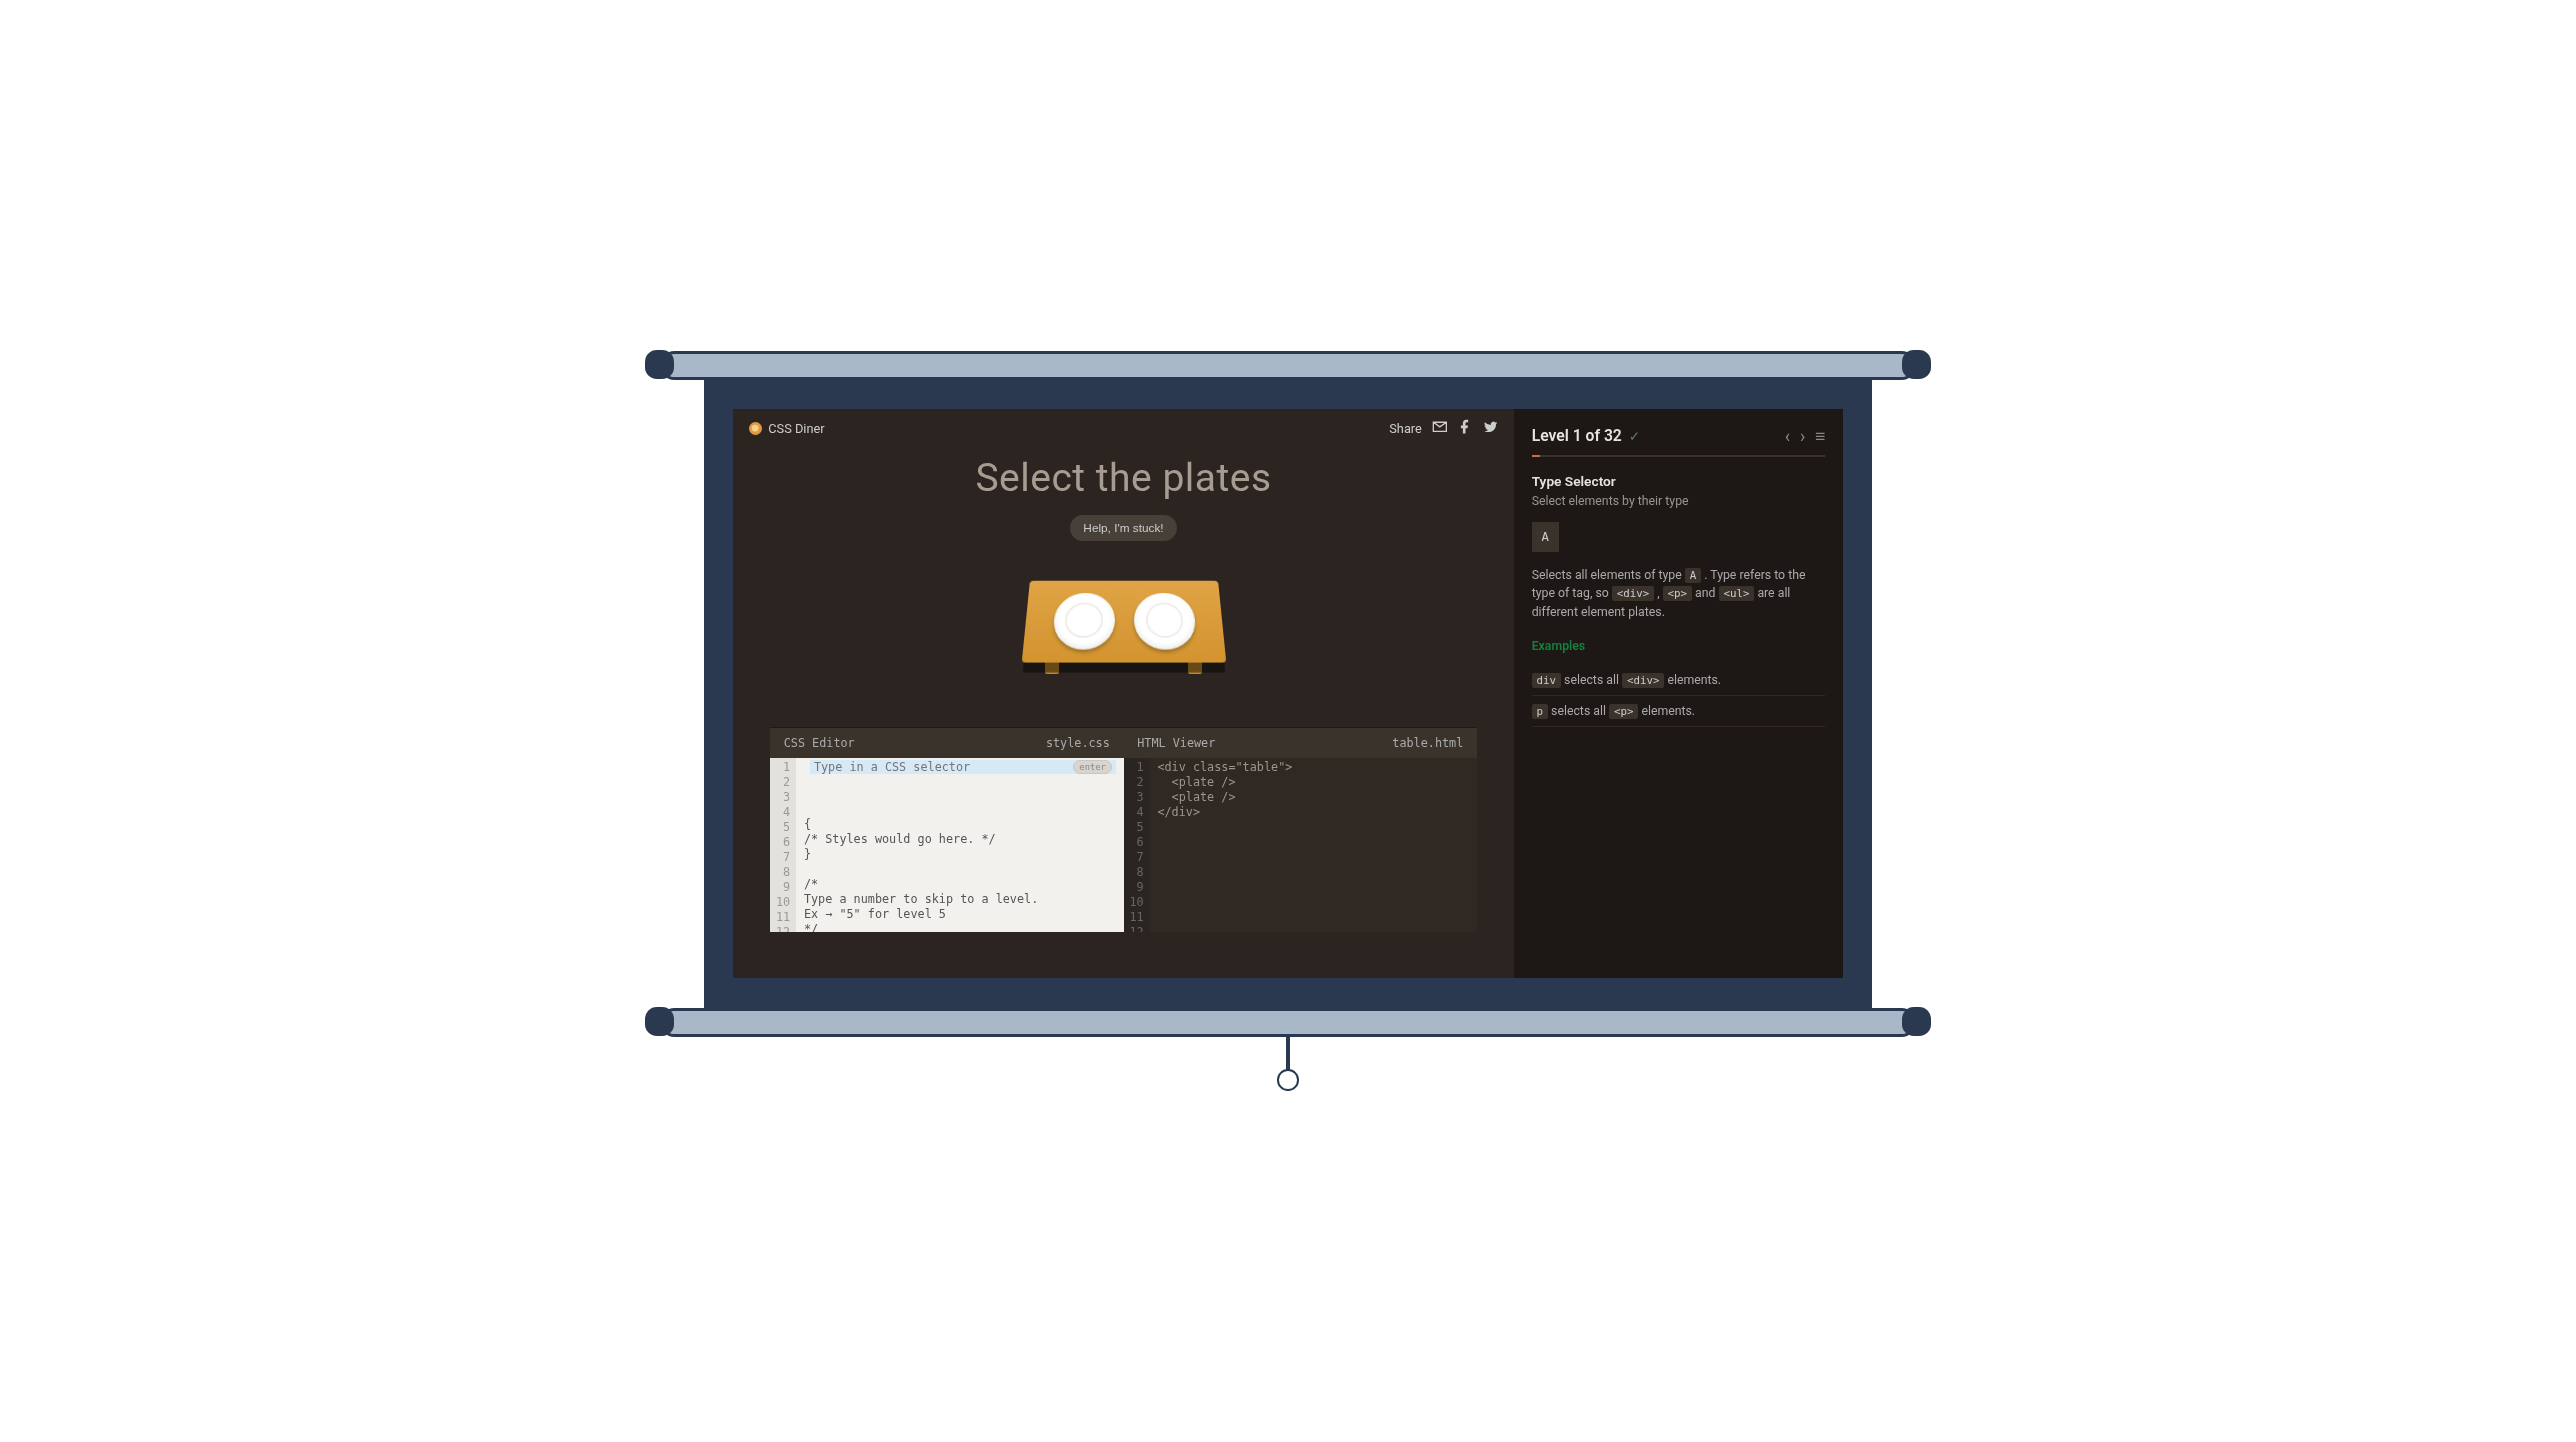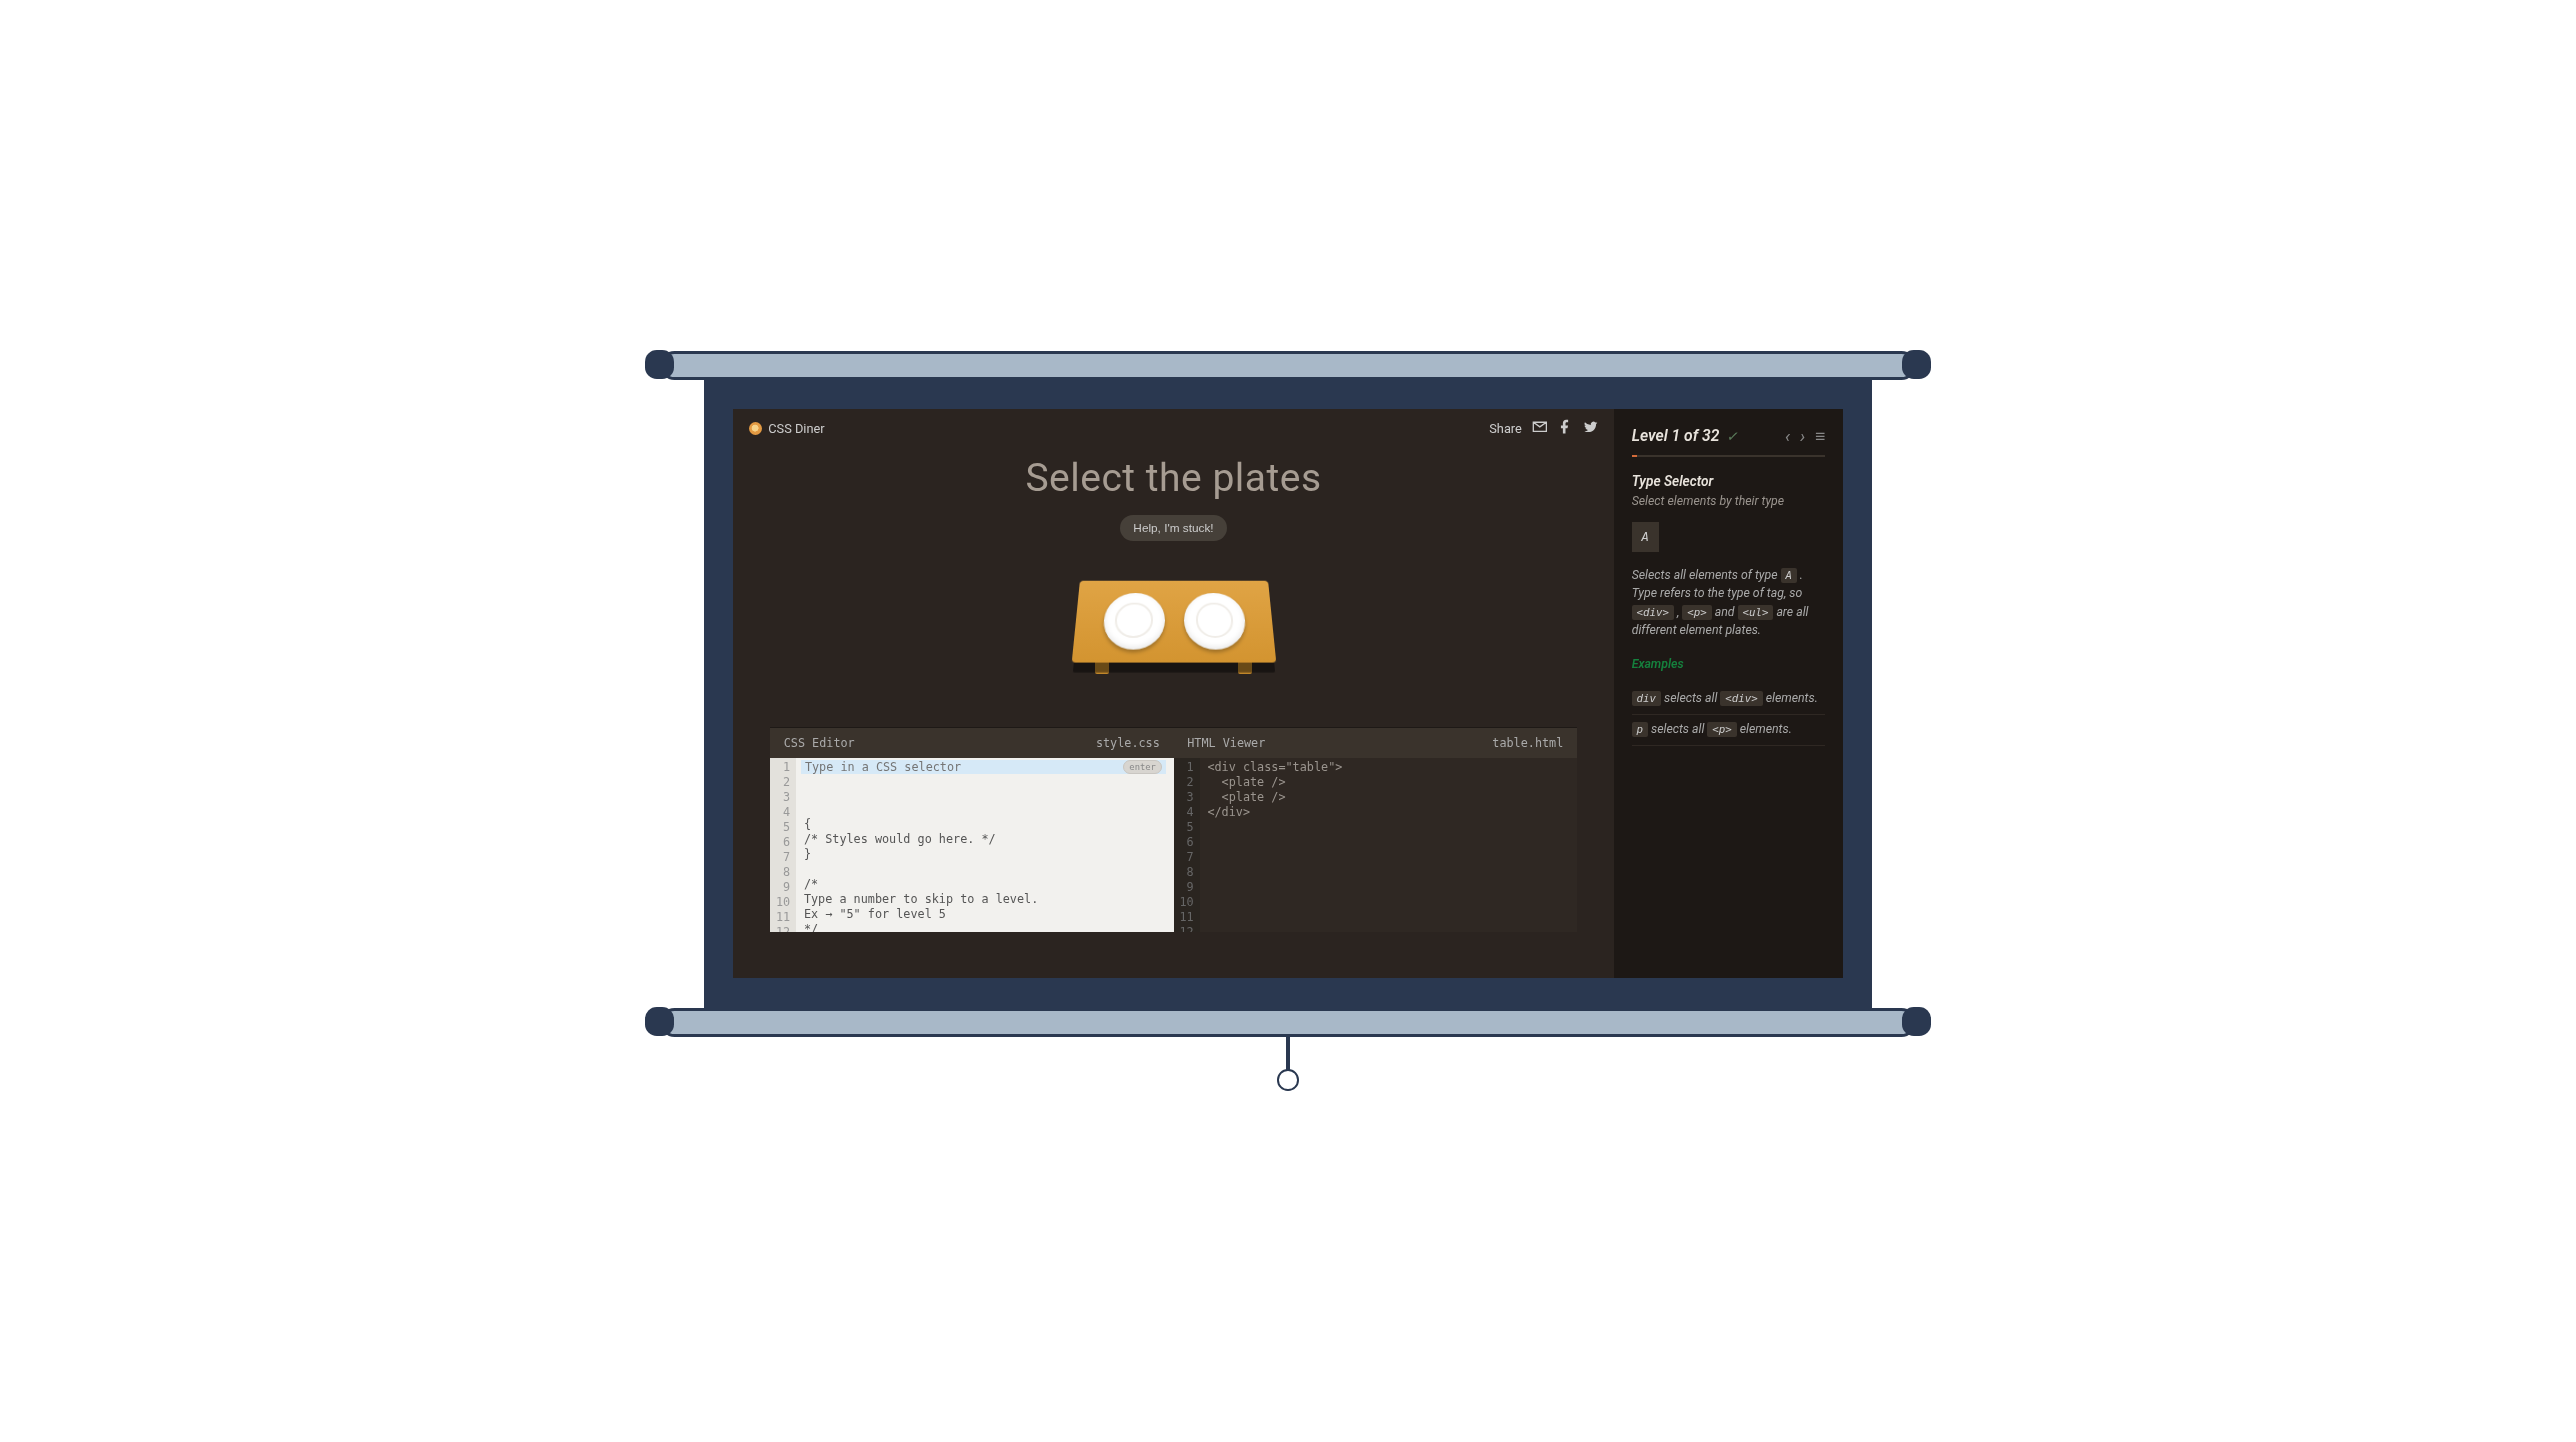--- a/index.html
+++ b/index.html
@@ -56,27 +56,26 @@
 
 
 .app {
   background: #2b2420;
   color: #ccc;
   display: flex;
   height: 569px;
 }
 .app-main { flex: 1; display: flex; flex-direction: column; }
 .app-side {
-  width: 229px;
+  width: 329px;
   background: #1d1815;
   color: #aaa;
   padding: 13.7px 17.7px;
   font-size: 12.3px;
   line-height: 1.5;
-  font-style: italic;
 }
 
 
 .app-header {
   display: flex; justify-content: space-between; align-items: center;
   padding: 9.8px 15.7px;
   font-size: 12.8px;
   text-align: center;
 }
 .app-logo { display: flex; align-items: center; gap: 5.9px; color: #ccc; }
@@ -147,21 +146,21 @@
 }
 .editor-body { flex: 1; display: flex; overflow: hidden; }
 .gutter {
   background: rgba(0,0,0,0.06); padding: 2.9px 5.9px; text-align: right;
   color: #999; user-select: none;
 }
 .editor.css .gutter { background: #e3e1dc; }
 .editor.html .gutter { background: #2a2520; color: #666; }
 .code-lines { padding: 2.9px 7.9px; flex: 1; position: relative; white-space: pre; }
 .css-input-row {
-  position: absolute; top: 2.9px; left: 5px; right: 7.9px;
+  position: absolute; top: 2.9px; left: 14px; right: 7.9px;
   display: flex; align-items: center; gap: 19px;
   background: #d6e9f7; padding: 0 3.9px;
 }
 .css-input {
   flex: 1; border: none; background: transparent; outline: none;
   font-family: inherit; font-size: 11.8px; color: #444;
 }
 .enter-key {
   background: #d8d5d0; color: #888; font-size: 8.8px;
   padding: 1px 4.9px; border-radius: 7px; border: 1px solid #c9c6c1;

